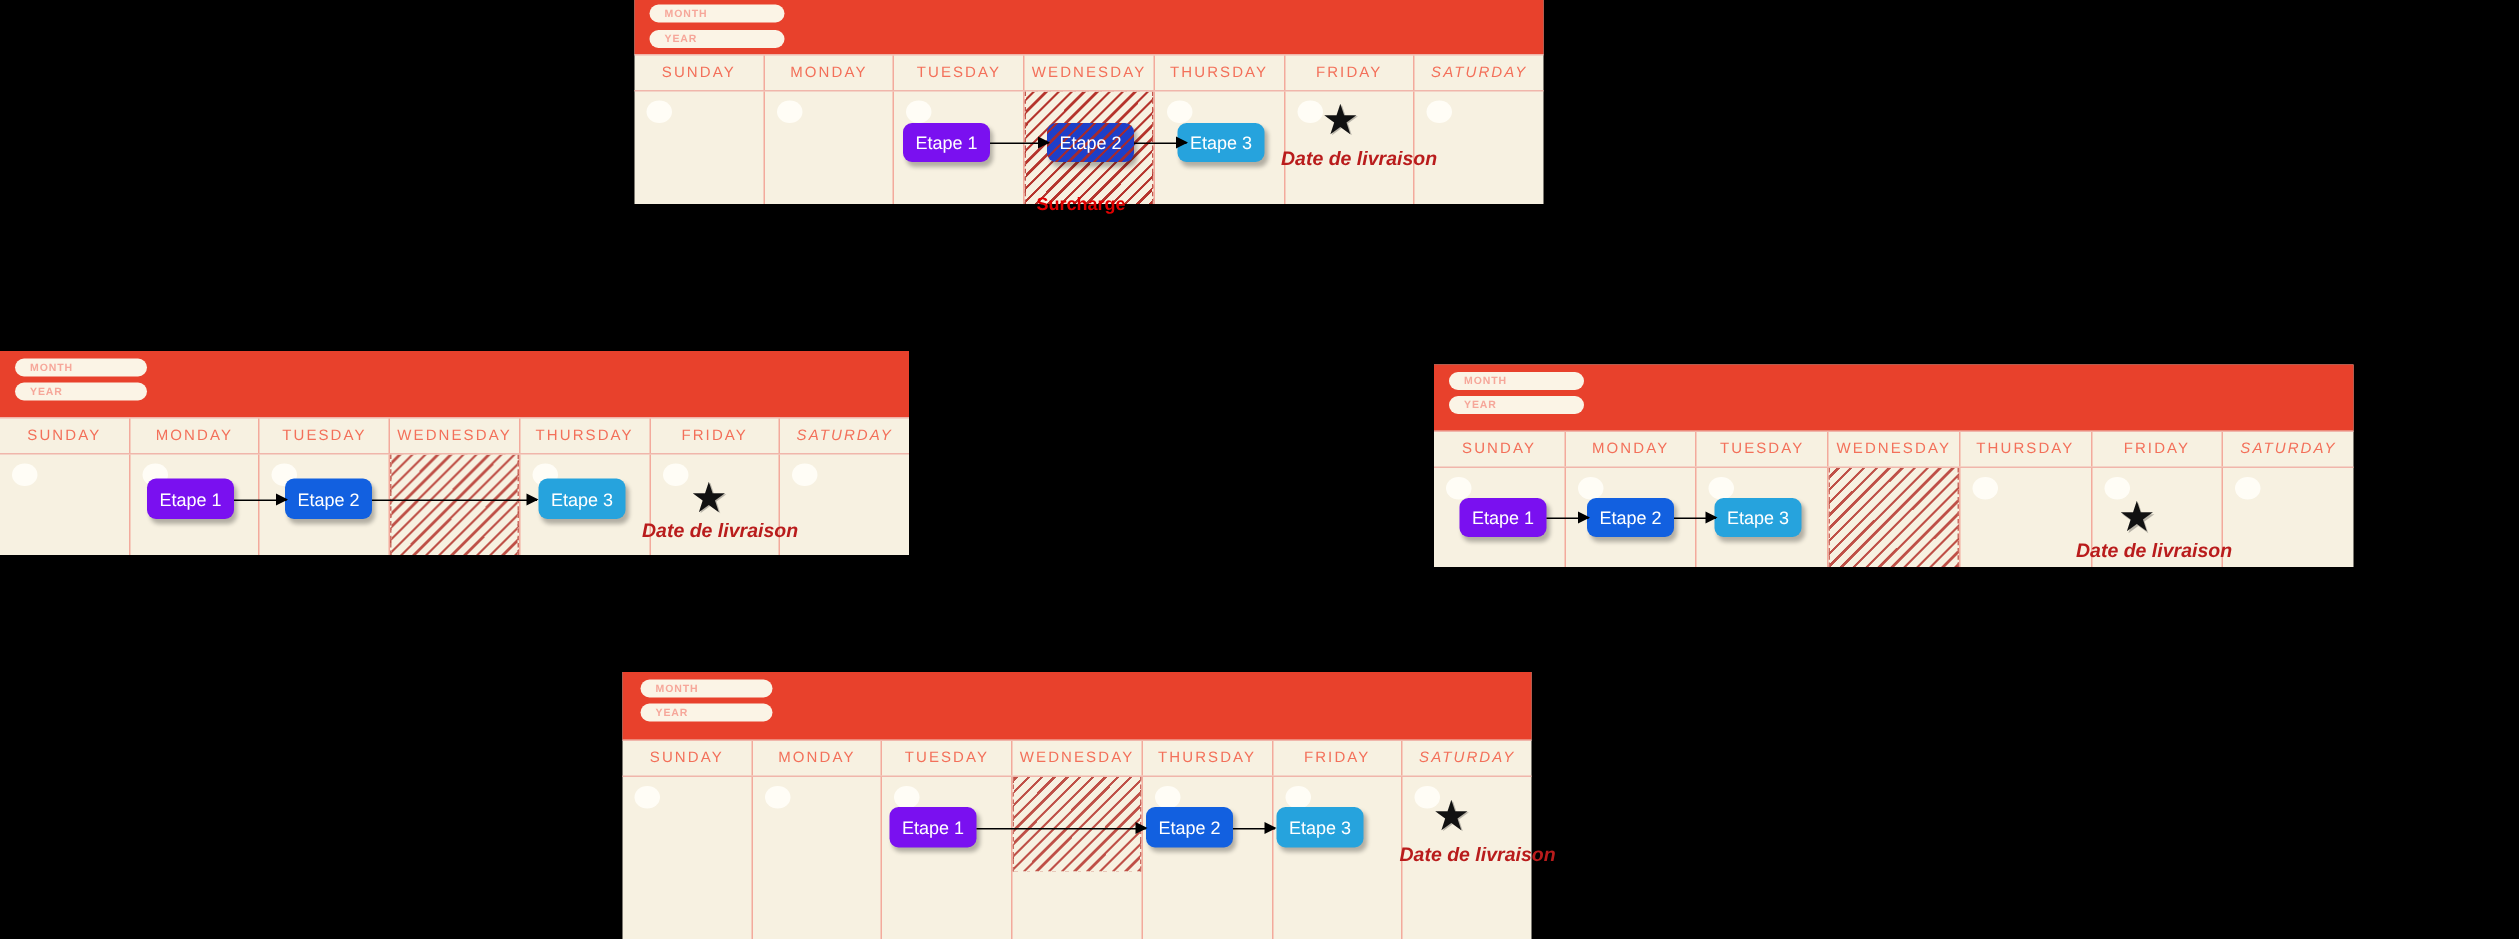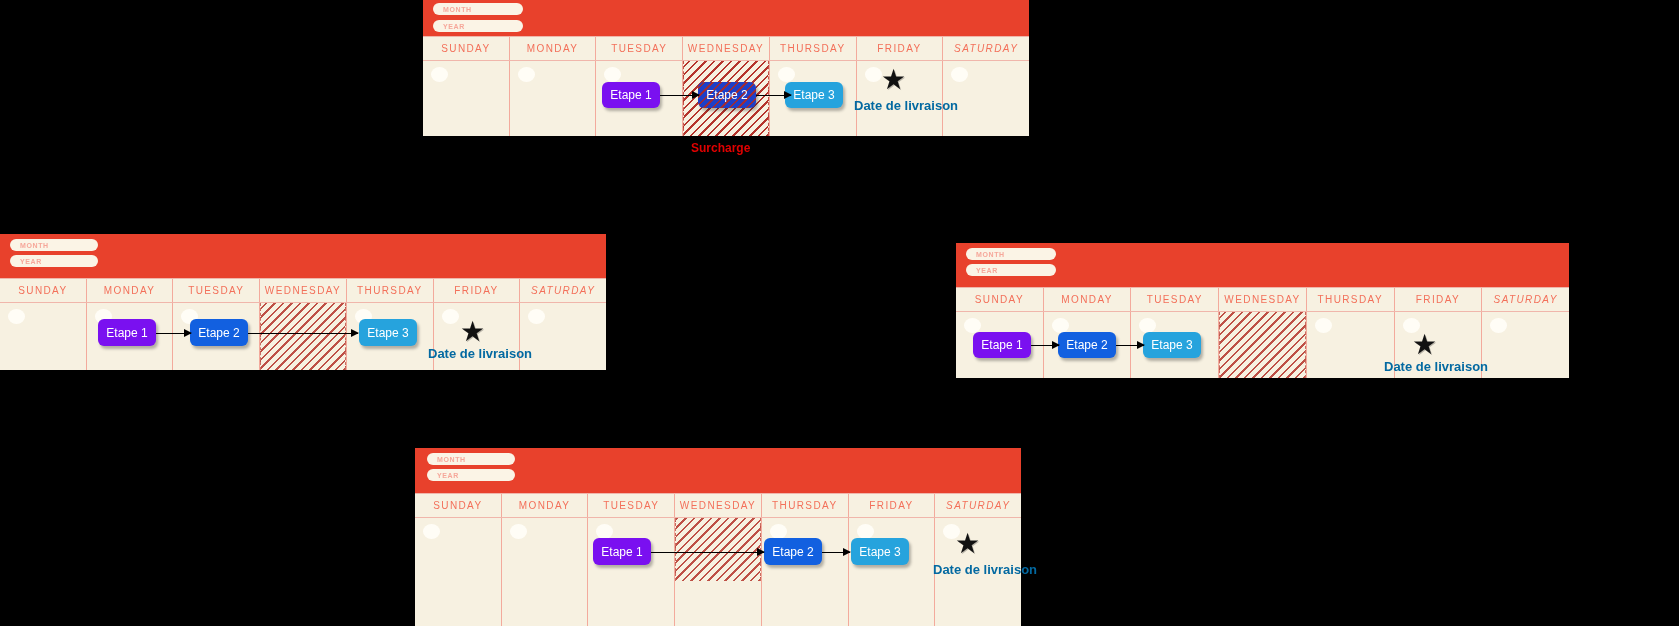--- a/index.html
+++ b/index.html
@@ -125,25 +125,26 @@
   .star{
     position:absolute;
     color:#111;
     font-size:28px;
     line-height:1;
     z-index:6;
     text-shadow:1px 1px 0 rgba(0,0,0,.25);
   }
   .deliv{
     position:absolute;
-    color:#0369a1;
+    color:#b91c1c;
     font-weight:bold;
     font-size:13px;
     white-space:nowrap;
     z-index:8;
+    font-style:italic;
   }
   .surcharge{
     position:absolute;
     color:#e00000;
     font-weight:bold;
     font-size:12px;
     white-space:nowrap;
     z-index:8;
   }
   
@@ -214,21 +215,21 @@
       <i class="head"></i>
     </div>
   <div class="step s2 over" style="left:275px;top:92px;width:58px;height:26px;">Etape 2</div>
   <div class="arrow" style="left:333px;top:97px;width:35px;height:16px;">
       <i class="shaft"></i>
       <i class="head"></i>
     </div>
   <div class="step s3" style="left:362px;top:92px;width:58px;height:26px;">Etape 3</div>
   <span class="star" style="left:458px;top:76px;">★</span>
   <span class="deliv" style="left:431px;top:108px;">Date de livraison</span>
-  <span class="surcharge" style="left:268px;top:151px;">Surcharge</span>
+  <span class="surcharge" style="left:268px;top:139px;">Surcharge</span>
 </div>
 
 <div class="calendar" id="cal-b">
   <div class="cal-header">
     <div class="pill" style="left:10px;top:5px;width:88px;height:12px;">MONTH</div>
     <div class="pill" style="left:10px;top:21px;width:88px;height:12px;">YEAR</div>
   </div>
   <div class="daynames">
     <div class="dayname">SUNDAY</div>
     <div class="dayname">MONDAY</div>

